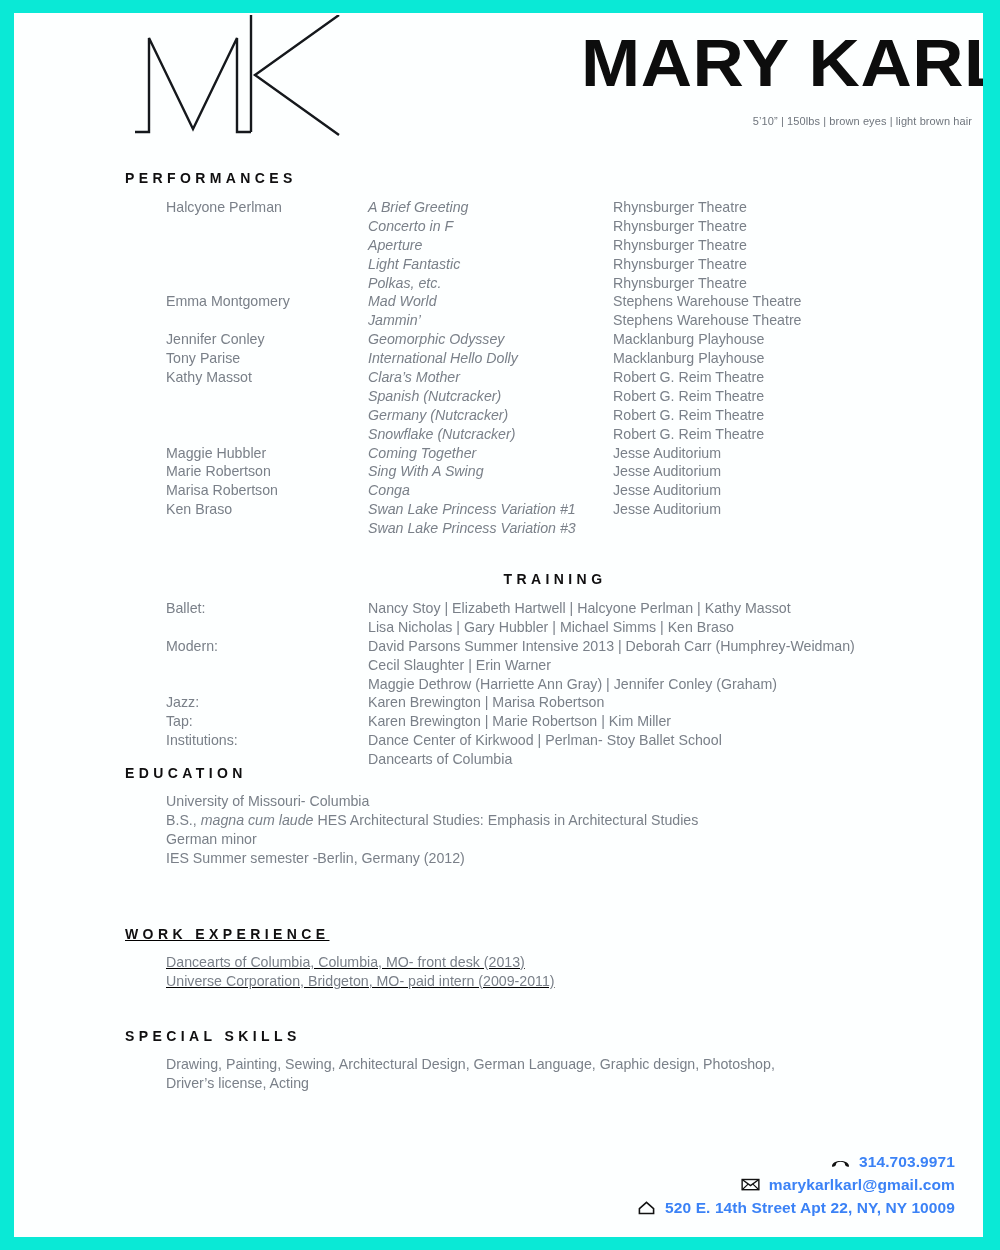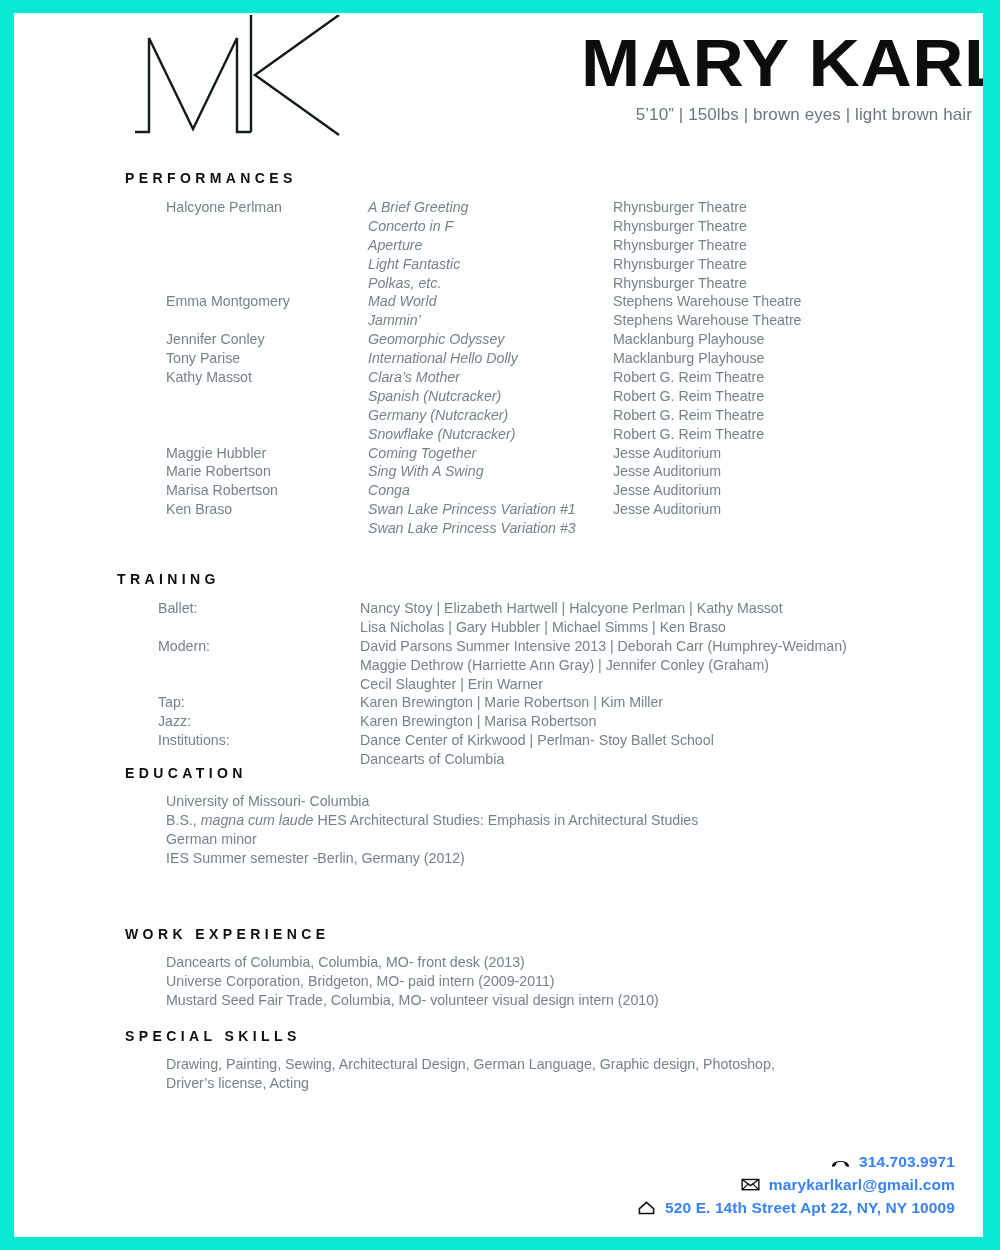--- a/index.html
+++ b/index.html
@@ -57,22 +57,22 @@
     font-size: 67px;
     line-height: 72px;
     letter-spacing: 0.5px;
     color: #0d0d0d;
     transform: scaleX(1.06);
     transform-origin: left center;
     white-space: nowrap;
   }
 
   .name-sub {
-    margin-top: 6px;
-    font-size: 17px;
+    margin-top: 16px;
+    font-size: 11px;
     color: #6f757d;
     letter-spacing: 0.1px;
     white-space: nowrap;
   }
 
   
   .section-title {
     font-weight: bold;
     font-size: 14px;
     letter-spacing: 4.4px;
@@ -89,29 +89,29 @@
 
   
   .sec-performances { position: absolute; left: 111px; top: 157px; width: 850px; }
   .perf-rows { position: relative; margin-top: 12px; height: 340px; }
   .perf-row { position: relative; height: 18.9px; }
   .perf-c1 { position: absolute; left: 41px; top: 0; }
   .perf-c2 { position: absolute; left: 243px; top: 0; font-style: italic; }
   .perf-c3 { position: absolute; left: 488px; top: 0; }
 
   
-  .sec-training { position: absolute; left: 103px; top: 558px; width: 860px; }
+  .sec-training { position: absolute; left: 111px; top: 558px; width: 860px; text-align: center; }
   .train-rows { position: relative; margin-top: 12px; }
   .train-row { position: relative; height: 18.9px; }
   .train-label { position: absolute; left: 41px; top: 0; }
   .train-value { position: absolute; left: 243px; top: 0; }
 
   
   .sec-education { position: absolute; left: 111px; top: 752px; width: 860px; }
-  .sec-work { position: absolute; left: 111px; top: 913px; width: 860px; }
+  .sec-work { position: absolute; left: 111px; top: 913px; width: 860px; text-decoration: underline; }
   .sec-skills { position: absolute; left: 111px; top: 1015px; width: 860px; }
 
   .simple-list { margin-top: 11px; padding-left: 41px; }
   .simple-list .body-text { height: 18.9px; }
   .simple-list .body-text em { font-style: italic; }
 
   
   .contact {
     position: absolute;
     right: 28px;
@@ -275,33 +275,33 @@
         <div class="train-row">
           <div class="train-label body-text"></div>
           <div class="train-value body-text">Lisa Nicholas | Gary Hubbler | Michael Simms | Ken Braso</div>
         </div>
         <div class="train-row">
           <div class="train-label body-text">Modern:</div>
           <div class="train-value body-text">David Parsons Summer Intensive 2013 | Deborah Carr (Humphrey-Weidman)</div>
         </div>
         <div class="train-row">
           <div class="train-label body-text"></div>
+          <div class="train-value body-text">Cecil Slaughter | Erin Warner</div>
+        </div>
+        <div class="train-row">
+          <div class="train-label body-text"></div>
           <div class="train-value body-text">Maggie Dethrow (Harriette Ann Gray)  | Jennifer Conley (Graham)</div>
         </div>
         <div class="train-row">
-          <div class="train-label body-text"></div>
-          <div class="train-value body-text">Cecil Slaughter | Erin Warner</div>
+          <div class="train-label body-text">Jazz:</div>
+          <div class="train-value body-text">Karen Brewington | Marisa Robertson</div>
         </div>
         <div class="train-row">
           <div class="train-label body-text">Tap:</div>
           <div class="train-value body-text">Karen Brewington | Marie Robertson | Kim Miller</div>
-        </div>
-        <div class="train-row">
-          <div class="train-label body-text">Jazz:</div>
-          <div class="train-value body-text">Karen Brewington | Marisa Robertson</div>
         </div>
         <div class="train-row">
           <div class="train-label body-text">Institutions:</div>
           <div class="train-value body-text">Dance Center of Kirkwood | Perlman- Stoy Ballet School</div>
         </div>
         <div class="train-row">
           <div class="train-label body-text"></div>
           <div class="train-value body-text">Dancearts of Columbia</div>
         </div>
       </div>
@@ -315,21 +315,20 @@
         <div class="body-text">German minor</div>
         <div class="body-text">IES Summer semester -Berlin, Germany (2012)</div>
       </div>
   </div>
 
   <div class="sec-work">
     <div class="section-title">WORK EXPERIENCE</div>
     <div class="simple-list" id="work-list">
         <div class="body-text">Dancearts of Columbia, Columbia, MO- front desk (2013)</div>
         <div class="body-text">Universe Corporation, Bridgeton, MO- paid intern (2009-2011)</div>
-        <div class="body-text">Mustard Seed Fair Trade, Columbia, MO- volunteer visual design intern (2010)</div>
       </div>
   </div>
 
   <div class="sec-skills">
     <div class="section-title">SPECIAL SKILLS</div>
     <div class="simple-list" id="skills-list">
         <div class="body-text">Drawing, Painting, Sewing, Architectural Design, German Language, Graphic design, Photoshop,</div>
         <div class="body-text">Driver’s license, Acting</div>
       </div>
   </div>

